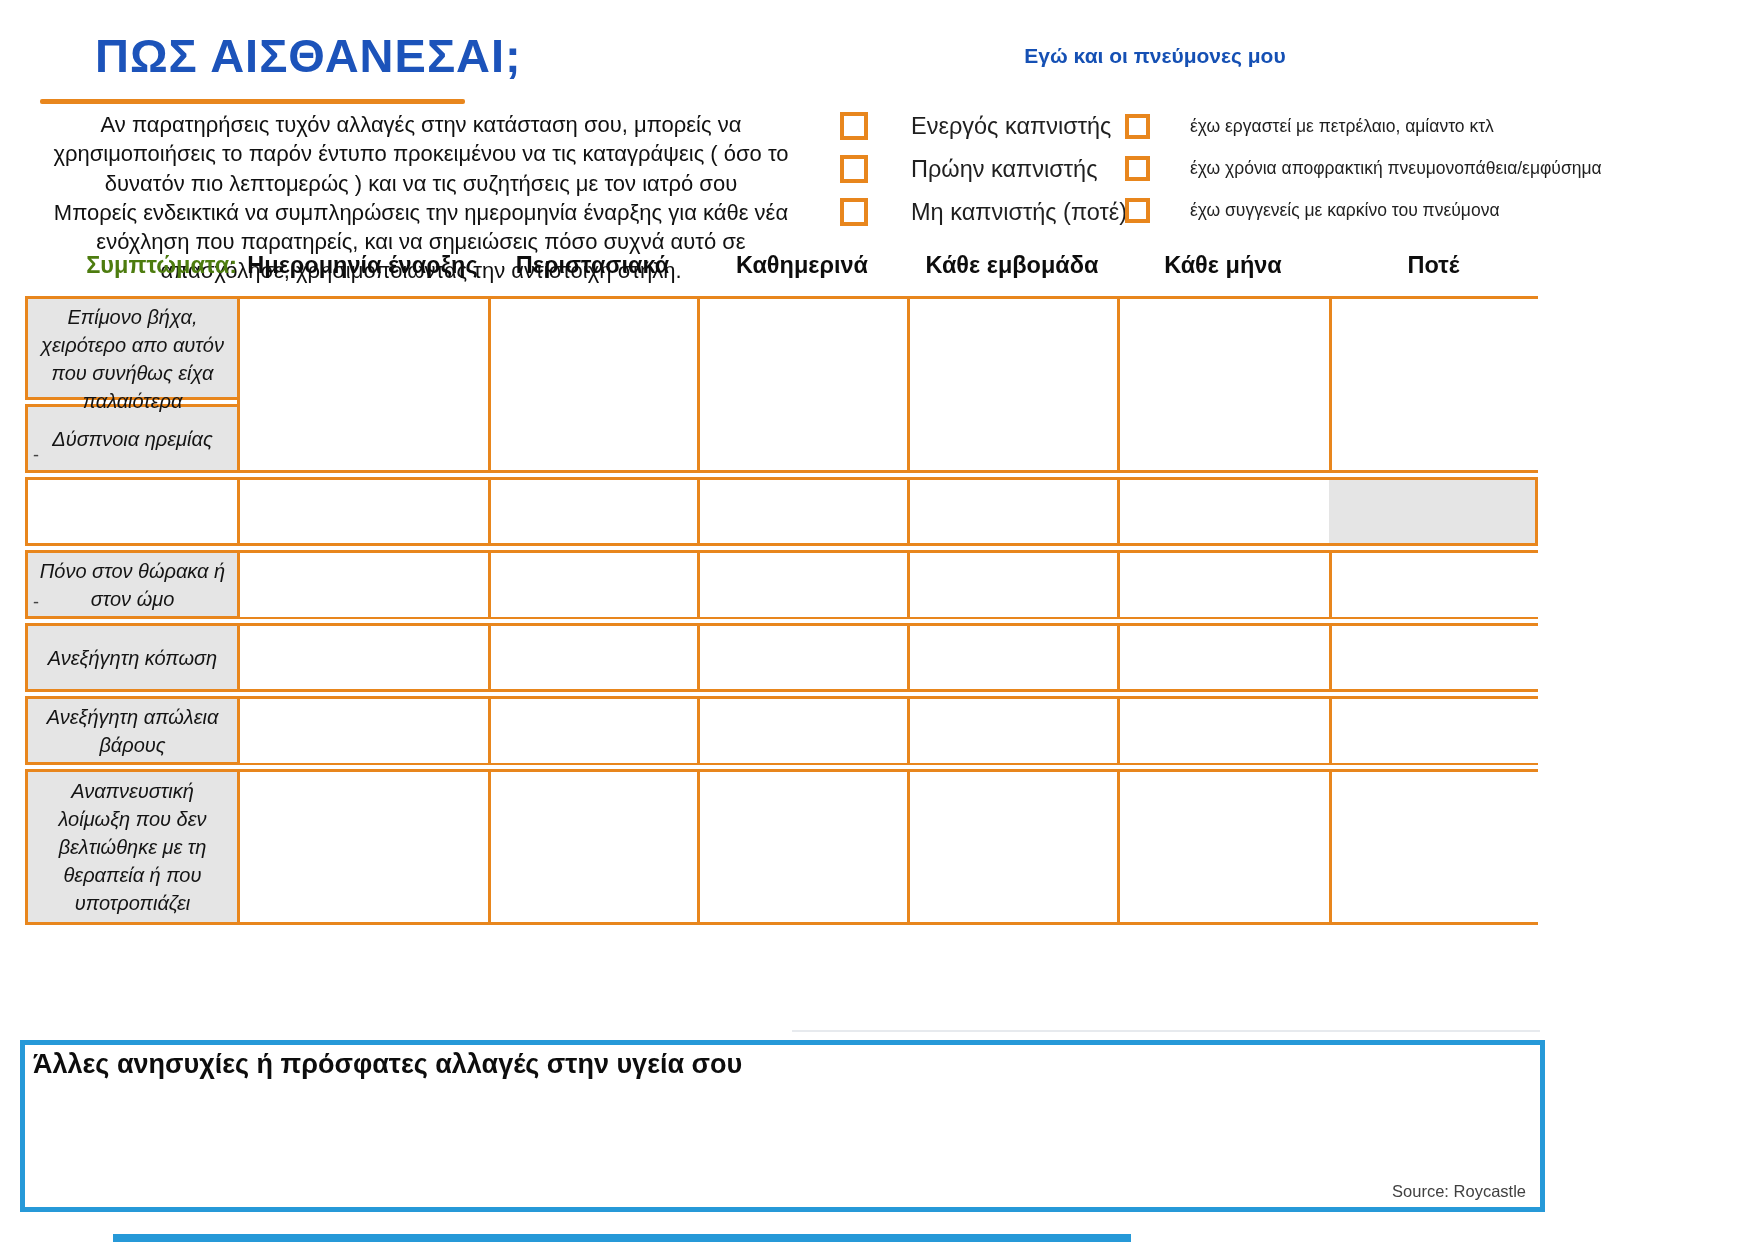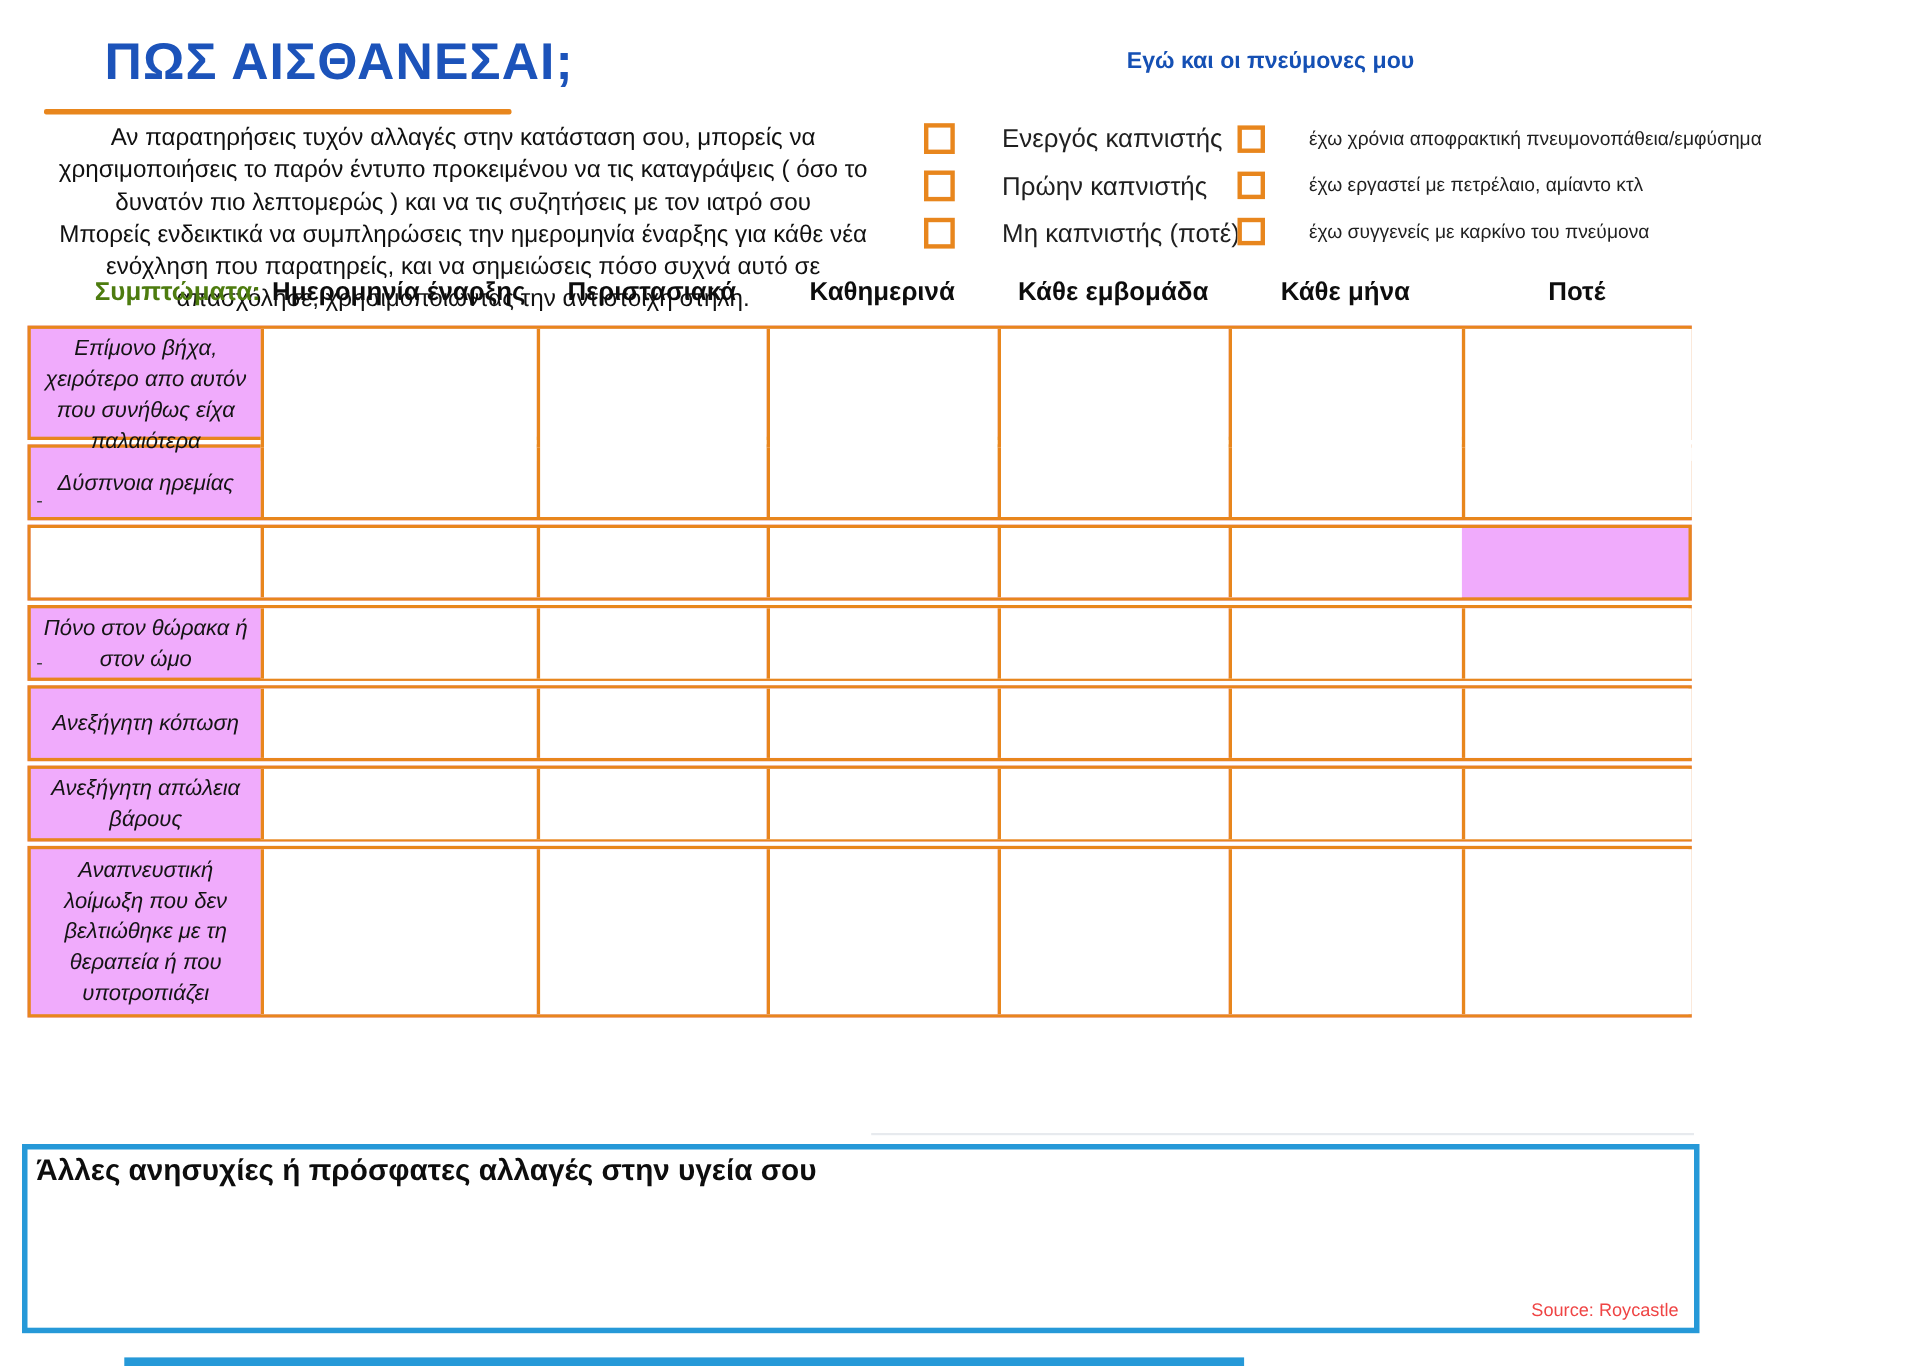--- a/index.html
+++ b/index.html
@@ -60,21 +60,21 @@
     white-space: nowrap;
   }
   .theader .symptoms-h { color: #4d7c0f; text-align: right; }
 
   .tbody { position: absolute; left: 25px; top: 296px; width: 1513px; }
   .trow {
     display: grid;
     grid-template-columns: 209px 251px 209px 210px 210px 212px 209px;
     border: 3px solid #e8861d;
     margin-bottom: 4px;
-    background: #f0abfc;
+    background: #e5e5e5;
   }
   .trow:nth-child(1) { height: 104px; }
   .trow:nth-child(2) { height: 69px; }
   .trow:nth-child(3) { height: 69px; }
   .trow:nth-child(4) { height: 69px; }
   .trow:nth-child(5) { height: 69px; }
   .trow:nth-child(6) { height: 69px; }
   .trow:nth-child(7) { height: 156px; }
   .cell { border-left: 3px solid #e8861d; }
   .cell:first-child { border-left: none; }
@@ -98,21 +98,21 @@
   .concerns-box {
     position: absolute; left: 20px; top: 1040px; width: 1525px; height: 172px;
     border: 5px solid #2699d8; background: #fff;
   }
   .concerns-title {
     position: absolute; left: 8px; top: 4px;
     font-size: 27px; font-weight: 700; color: #0d0d0d;
   }
   .concerns-source {
     position: absolute; right: 14px; bottom: 6px;
-    font-size: 16.5px; color: #ef4444;
+    font-size: 16.5px; color: #404040;
   }
   .bottom-bar {
     position: absolute; left: 113px; top: 1234px; width: 1018px; height: 8px;
     background: #2699d8;
   }
 </style>
 </head>
 <body>
 
 <div class="page-title">ΠΩΣ ΑΙΣΘΑΝΕΣΑΙ;</div>
@@ -135,25 +135,25 @@
   </div>
   <div class="chk-item">
     <span class="chk-box"></span>
     <span class="chk-label">Μη καπνιστής (ποτέ)</span>
   </div>
 </div>
 
 <div class="chk-group risk">
   <div class="chk-item">
     <span class="chk-box"></span>
+    <span class="chk-label">έχω εργαστεί με πετρέλαιο, αμίαντο κτλ</span>
+  </div>
+  <div class="chk-item">
+    <span class="chk-box"></span>
     <span class="chk-label">έχω χρόνια αποφρακτική πνευμονοπάθεια/εμφύσημα</span>
-  </div>
-  <div class="chk-item">
-    <span class="chk-box"></span>
-    <span class="chk-label">έχω εργαστεί με πετρέλαιο, αμίαντο κτλ</span>
   </div>
   <div class="chk-item">
     <span class="chk-box"></span>
     <span class="chk-label">έχω συγγενείς με καρκίνο του πνεύμονα</span>
   </div>
 </div>
 
 <div class="theader tgrid">
   <div class="symptoms-h">Συμπτώματα:</div>
   <div>Ημερομηνία έναρξης</div>

